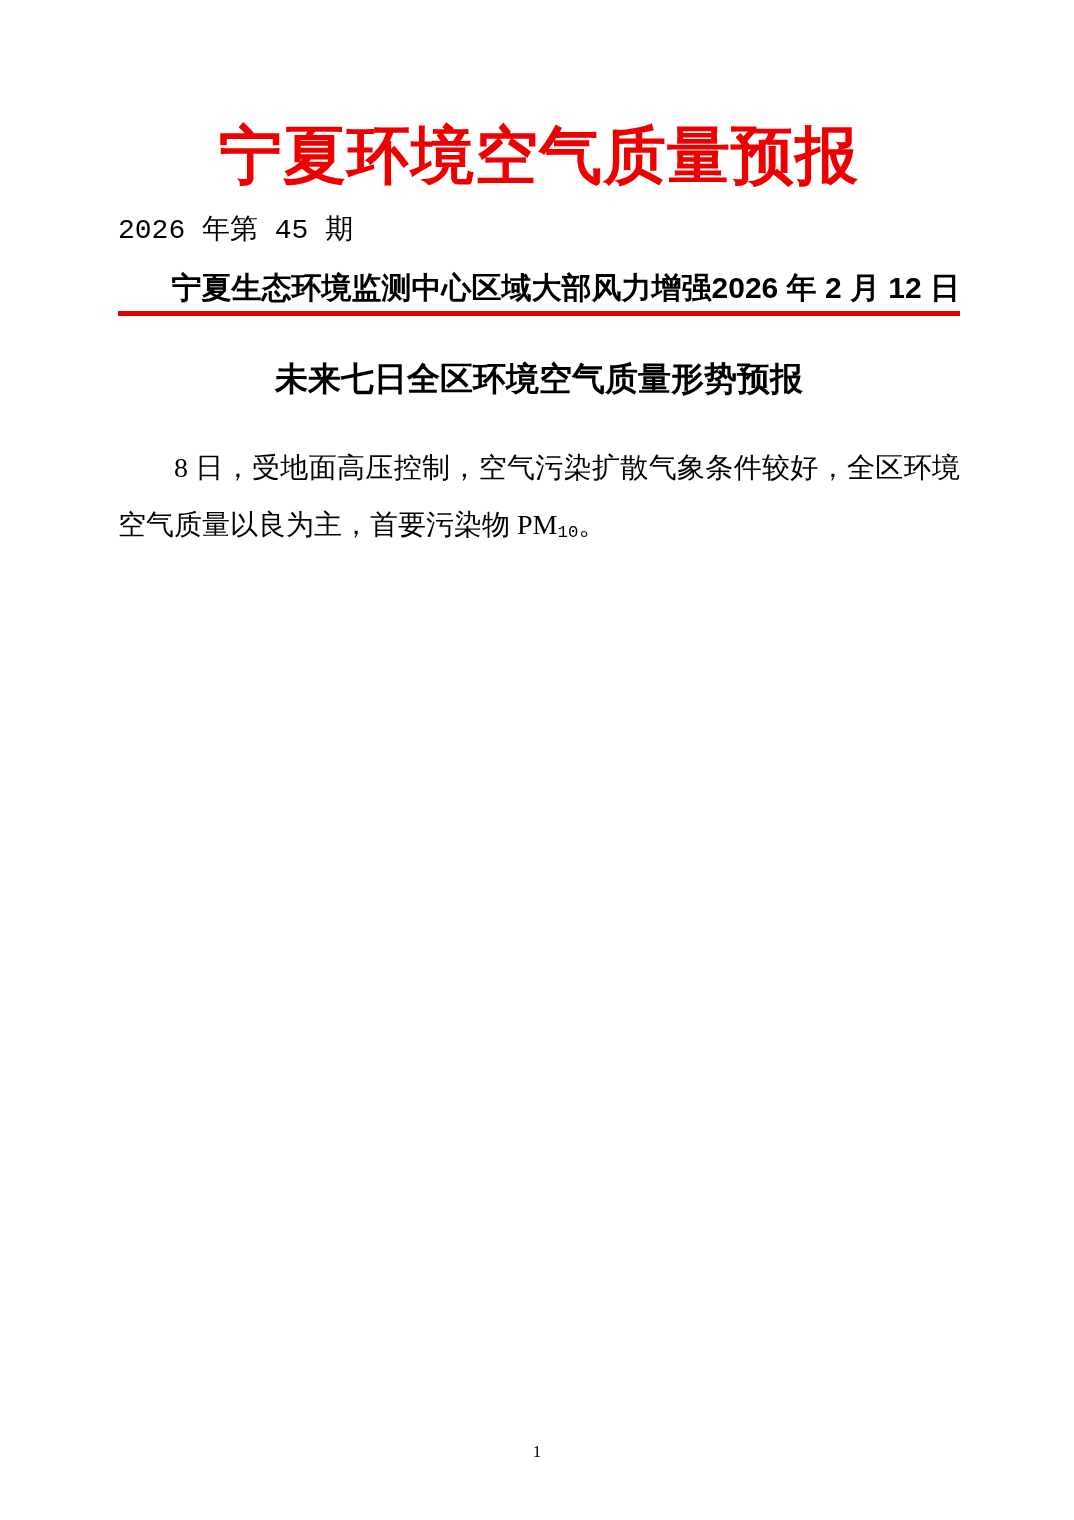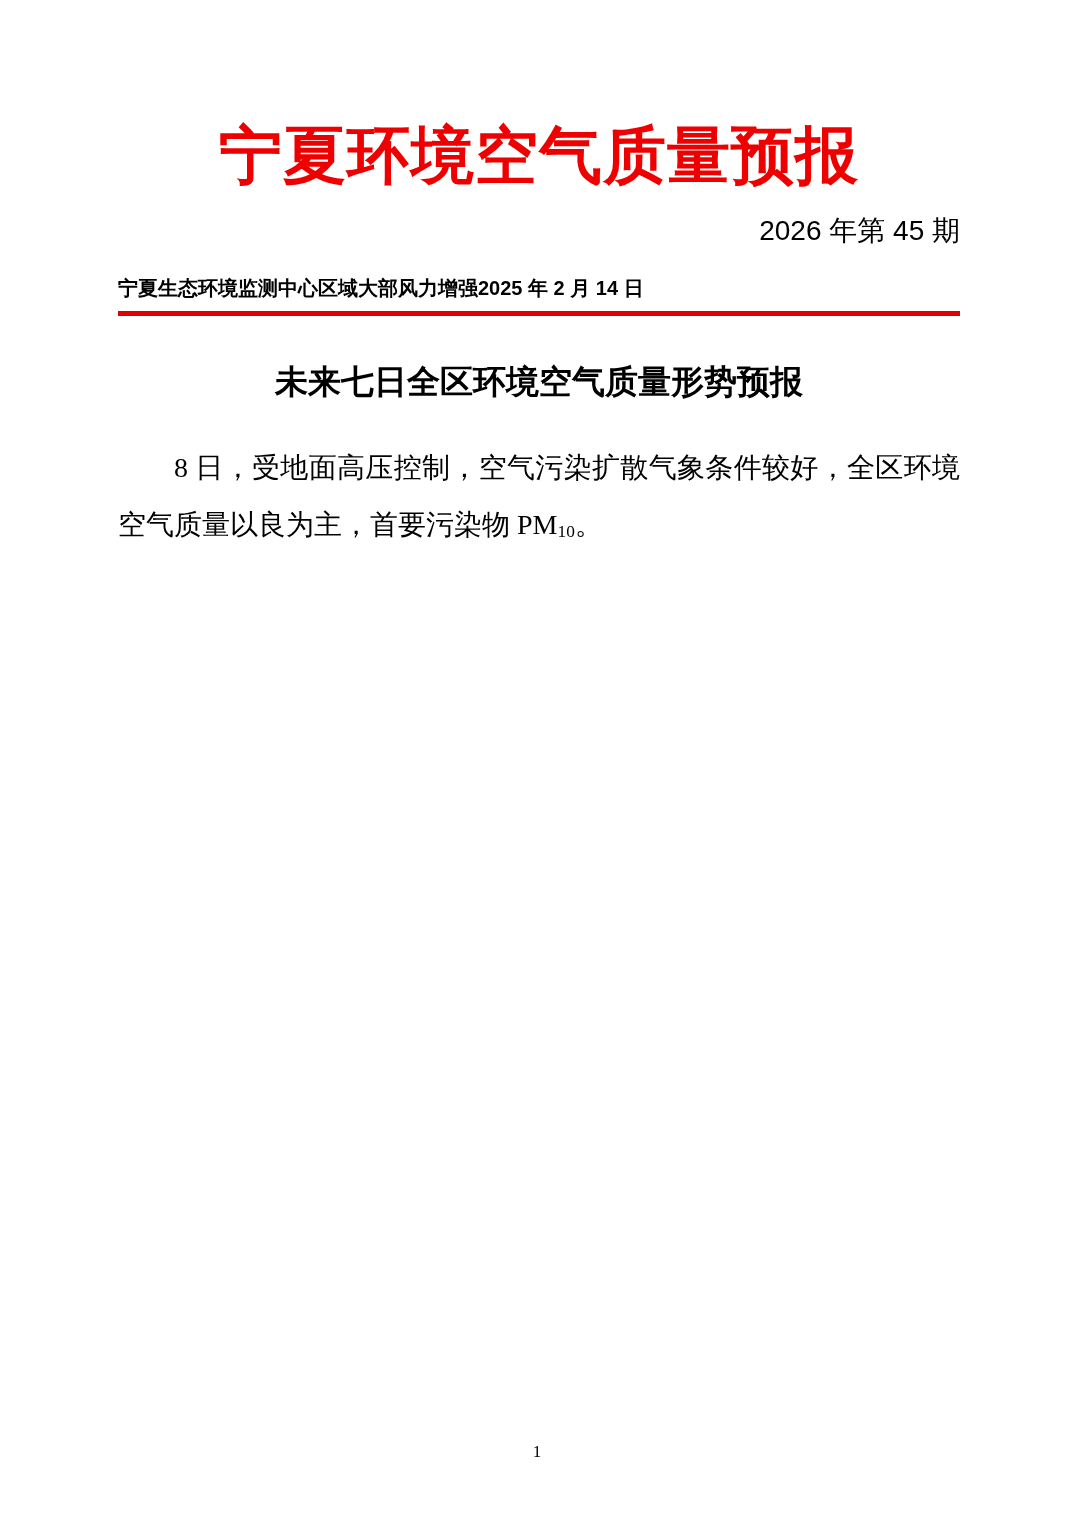--- a/index.html
+++ b/index.html
@@ -21,67 +21,68 @@
     font-size: 63px;
     line-height: 76px;
     font-weight: bold;
     color: #ee0000;
     font-family: "Liberation Serif", serif;
     letter-spacing: 1px;
     white-space: nowrap;
   }
   .issue-line {
     margin-top: 20px;
-    text-align: right;
+    text-align: left;
     font-size: 28px;
     line-height: 34px;
-    font-family: Liberation Sans, sans-serif;
+    font-family: Liberation Mono, monospace;
   }
   .org-row {
     margin-top: 24px;
     display: flex;
-    justify-content: flex-start;
+    justify-content: flex-end;
     align-items: baseline;
     font-family: "Liberation Sans", sans-serif;
     font-weight: bold;
-    font-size: 20px;
+    font-size: 30px;
     line-height: 32px;
     white-space: nowrap;
   }
   .red-divider {
     margin-top: 7px;
     height: 5px;
     background: #e00000;
     border: none;
     width: 100%;
   }
   .section-title {
     margin: 46px 0 0 0;
     text-align: center;
-    font-family: Liberation Serif, serif;
+    font-family: Liberation Mono, monospace;
     font-weight: bold;
     font-size: 33px;
     line-height: 40px;
     white-space: nowrap;
   }
   .body-block {
     margin-top: 38px;
   }
   .body-para {
     margin: 0;
     font-size: 28px;
     line-height: 56.5px;
     text-align: justify;
     text-indent: 56px;
     font-family: "Liberation Serif", serif;
   }
   .body-para sub {
     font-size: 0.62em;
     line-height: 0;
     vertical-align: -0.18em;
+    font-family: Liberation Mono, monospace;
   }
   .page-number {
     position: absolute;
     bottom: 58px;
     left: 0;
     right: 0;
     text-align: center;
     font-size: 17px;
     line-height: 20px;
     font-family: "Liberation Serif", serif;
@@ -92,21 +93,21 @@
 
 <div class="page">
 
   <h1 class="doc-title" style="color: rgb(238, 0, 0);">宁夏环境空气质量预报</h1>
 
   <div class="issue-line">2026 年第 45 期</div>
 
   <div class="org-row">
     <span>宁夏生态环境监测中心</span>
     <span>区域大部风力增强</span>
-    <span>2025 年 2 月 14 日</span>
+    <span>2026 年 2 月 12 日</span>
   </div>
 
   <div class="red-divider" style="background: rgb(224, 0, 0);"></div>
 
   <h2 class="section-title">未来七日全区环境空气质量形势预报</h2>
 
   <div class="body-block">
       <p class="body-para"><span>8 日，受地面高压控制，空气污染扩散气象条件较好，全区环境空气质量以良为主，首要污染物 PM</span><sub>10</sub><span>。</span></p>
     </div>
 

